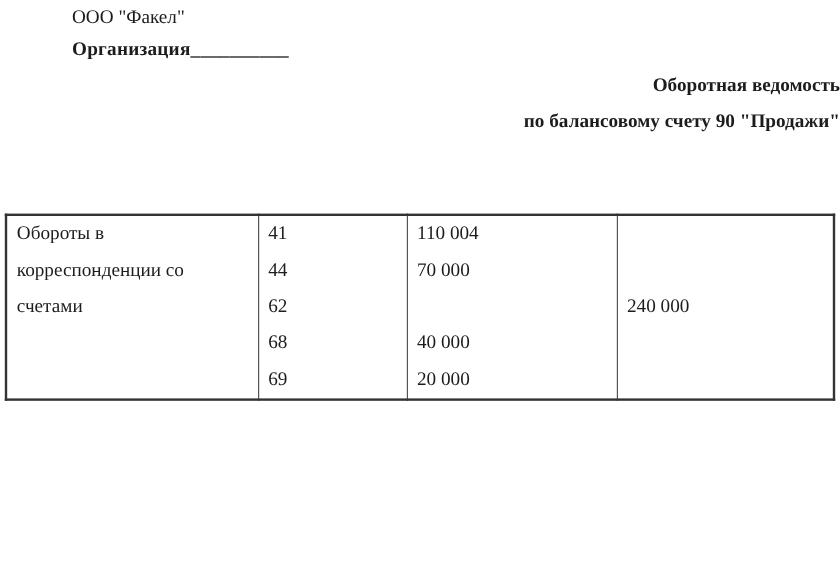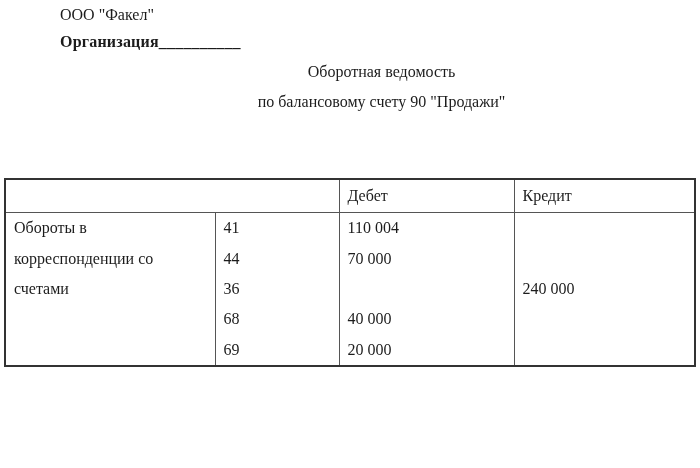--- a/index.html
+++ b/index.html
@@ -8,21 +8,21 @@
     width: 700px;
     height: 468px;
     background: #ffffff;
     font-family: "Liberation Serif", "DejaVu Serif", serif;
     font-size: 16px;
     color: #1c1c1c;
     overflow: hidden;
   }
   .company   { position: absolute; left: 60px; top: 6px; }
   .org-line  { position: absolute; left: 60px; top: 33px; letter-spacing: 0.2px; font-weight: bold; }
-  .title-block { position: absolute; left: 63px; right: 0; text-align: center; }
+  .title-block { position: absolute; left: 63px; right: 0; text-align: right; font-weight: bold; }
   .title1 { top: 63px; }
   .title2 { top: 93px; }
   .period { position: absolute; right: 3px; top: 125px; }
   .period .year { border-bottom: 1px dotted #444; padding: 0 2px 1px 2px; margin: 0 3px 0 5px; }
   table.ledger {
     position: absolute;
     left: 4px;
     top: 178px;
     width: 690px;
     border-collapse: collapse;
@@ -63,39 +63,34 @@
 
   <table class="ledger">
     <colgroup>
       <col style="width:210px">
       <col style="width:124px">
       <col style="width:175px">
       <col style="width:181px">
     </colgroup>
 
     <tbody>
-        <tr class="h33">
-      <td colspan="2"></td>
-      <td>Дебет</td>
-      <td>Кредит</td>
-    </tr>
 
 
     <tr>
       <td class="big-cell">
         <div class="subline">Обороты в</div>
         <div class="subline">корреспонденции со</div>
         <div class="subline">счетами</div>
         <div class="subline"></div>
         <div class="subline"></div>
       </td>
       <td class="big-cell">
         <div class="subline">41</div>
         <div class="subline">44</div>
-        <div class="subline">36</div>
+        <div class="subline">62</div>
         <div class="subline">68</div>
         <div class="subline">69</div>
       </td>
       <td class="big-cell">
         <div class="subline">110 004</div>
         <div class="subline">70 000</div>
         <div class="subline"></div>
         <div class="subline">40 000</div>
         <div class="subline">20 000</div>
       </td>

